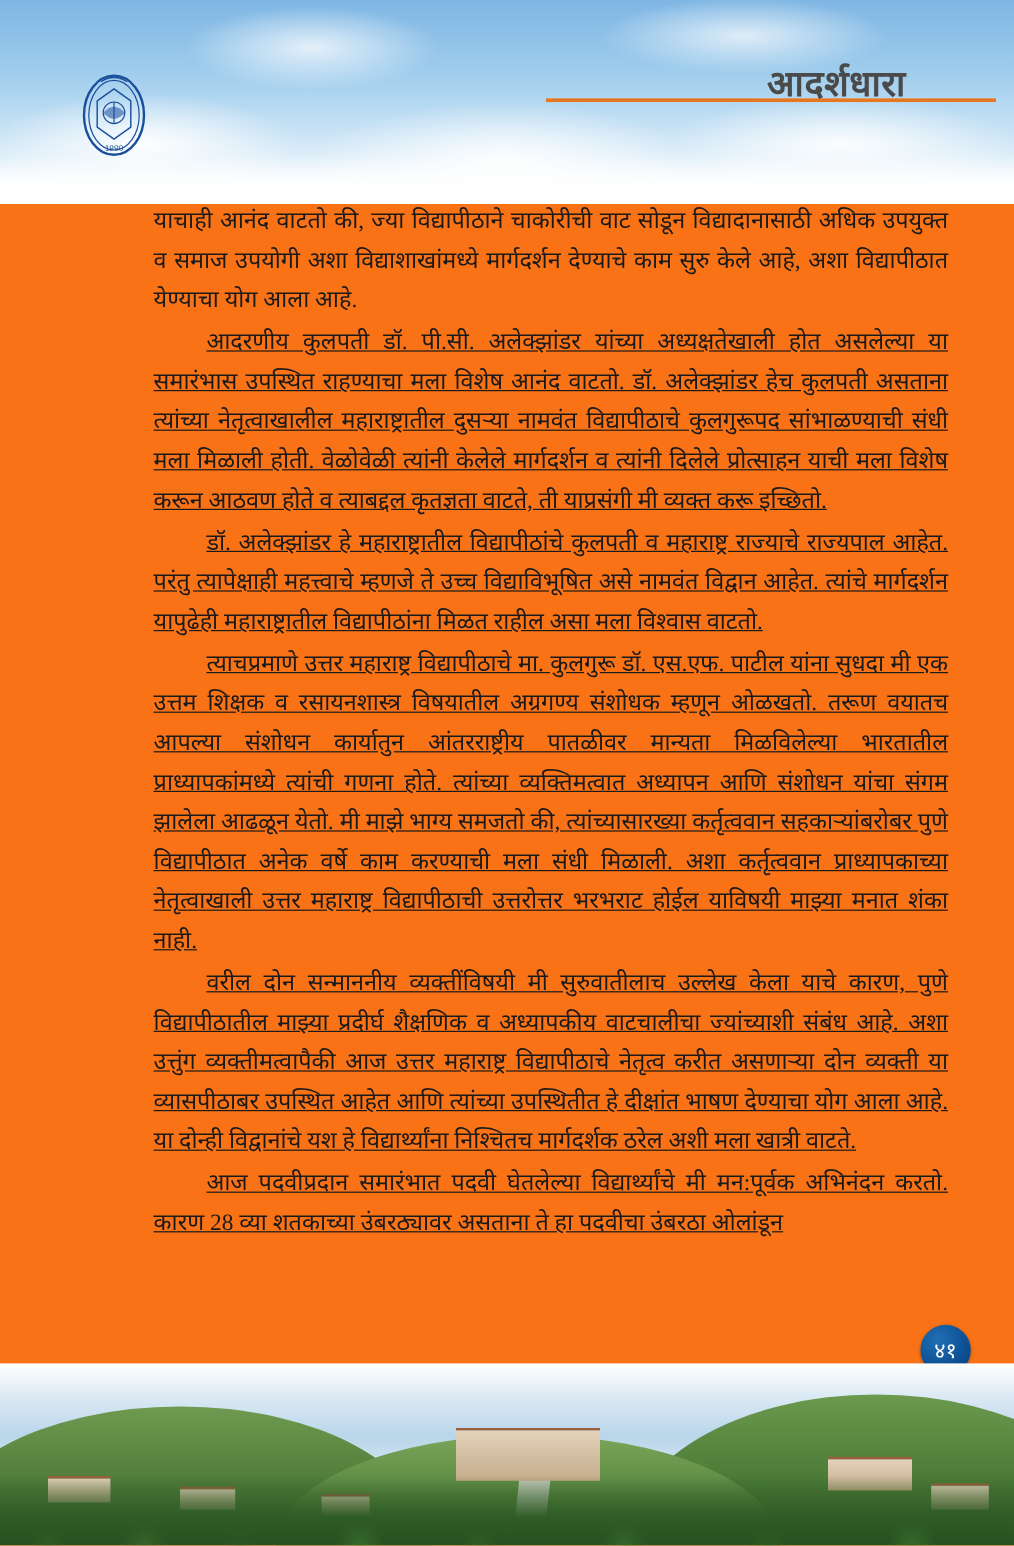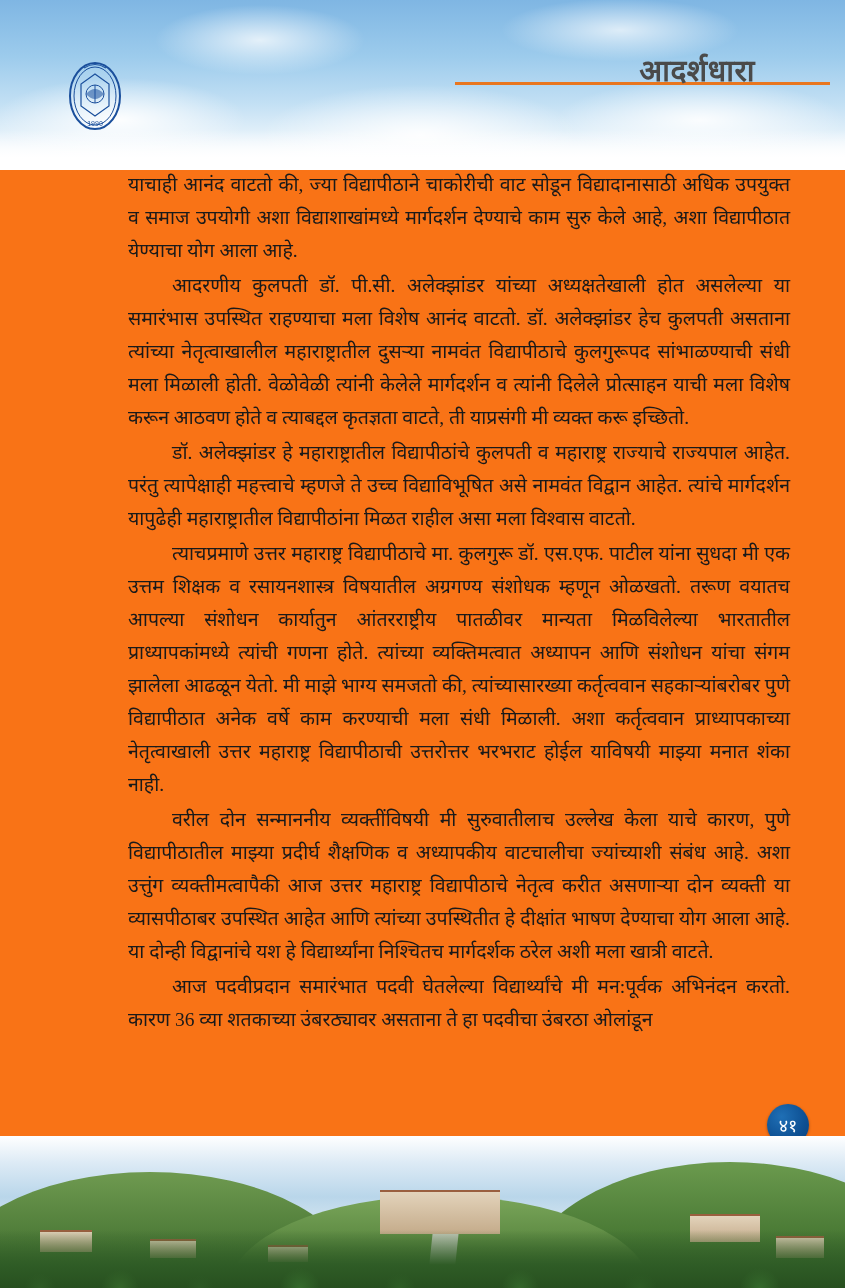--- a/index.html
+++ b/index.html
@@ -88,21 +88,21 @@
   .content p {
     margin: 0 0 0 0;
     font-family: "Liberation Serif", serif;
     font-size: 19.5px;
     line-height: 33px;
     color: #1a1a1a;
     text-align: justify;
     text-justify: inter-word;
   }
   .content p + p { margin-top: 2px; }
-  .content p.indent { text-indent: 44px; }
+  .content p.indent { text-indent: 44px; text-decoration: underline; }
 
   
   .page-number {
     position: absolute;
     right: 36px;
     bottom: 142px;
     width: 42px;
     height: 42px;
     border-radius: 50%;
     background: radial-gradient(circle at 35% 30%, #1f6fb5 0%, #0d4f92 60%, #073f79 100%);
@@ -204,21 +204,21 @@
 
   <div class="masthead-rule"></div>
   <div class="masthead-title">आदर्शधारा</div>
 
   <div class="content">
     <p>याचाही आनंद वाटतो की, ज्या विद्यापीठाने चाकोरीची वाट सोडून विद्यादानासाठी अधिक उपयुक्त व समाज उपयोगी अशा विद्याशाखांमध्ये मार्गदर्शन देण्याचे काम सुरु केले आहे, अशा विद्यापीठात येण्याचा योग आला आहे.</p>
     <p class="indent">आदरणीय कुलपती डॉ. पी.सी. अलेक्झांडर यांच्या अध्यक्षतेखाली होत असलेल्या या समारंभास उपस्थित राहण्याचा मला विशेष आनंद वाटतो. डॉ. अलेक्झांडर हेच कुलपती असताना त्यांच्या नेतृत्वाखालील महाराष्ट्रातील दुसऱ्या नामवंत विद्यापीठाचे कुलगुरूपद सांभाळण्याची संधी मला मिळाली होती. वेळोवेळी त्यांनी केलेले मार्गदर्शन व त्यांनी दिलेले प्रोत्साहन याची मला विशेष करून आठवण होते व त्याबद्दल कृतज्ञता वाटते, ती याप्रसंगी मी व्यक्त करू इच्छितो.</p>
     <p class="indent">डॉ. अलेक्झांडर हे महाराष्ट्रातील विद्यापीठांचे कुलपती व महाराष्ट्र राज्याचे राज्यपाल आहेत. परंतु त्यापेक्षाही महत्त्वाचे म्हणजे ते उच्च विद्याविभूषित असे नामवंत विद्वान आहेत. त्यांचे मार्गदर्शन यापुढेही महाराष्ट्रातील विद्यापीठांना मिळत राहील असा मला विश्वास वाटतो.</p>
     <p class="indent">त्याचप्रमाणे उत्तर महाराष्ट्र विद्यापीठाचे मा. कुलगुरू डॉ. एस.एफ. पाटील यांना सुधदा मी एक उत्तम शिक्षक व रसायनशास्त्र विषयातील अग्रगण्य संशोधक म्हणून ओळखतो. तरूण वयातच आपल्या संशोधन कार्यातुन आंतरराष्ट्रीय पातळीवर मान्यता मिळविलेल्या भारतातील प्राध्यापकांमध्ये त्यांची गणना होते. त्यांच्या व्यक्तिमत्वात अध्यापन आणि संशोधन यांचा संगम झालेला आढळून येतो. मी माझे भाग्य समजतो की, त्यांच्यासारख्या कर्तृत्ववान सहकाऱ्यांबरोबर पुणे विद्यापीठात अनेक वर्षे काम करण्याची मला संधी मिळाली. अशा कर्तृत्ववान प्राध्यापकाच्या नेतृत्वाखाली उत्तर महाराष्ट्र विद्यापीठाची उत्तरोत्तर भरभराट होईल याविषयी माझ्या मनात शंका नाही.</p>
     <p class="indent">वरील दोन सन्माननीय व्यक्तींविषयी मी सुरुवातीलाच उल्लेख केला याचे कारण, पुणे विद्यापीठातील माझ्या प्रदीर्घ शैक्षणिक व अध्यापकीय वाटचालीचा ज्यांच्याशी संबंध आहे. अशा उत्तुंग व्यक्तीमत्वापैकी आज उत्तर महाराष्ट्र विद्यापीठाचे नेतृत्व करीत असणाऱ्या दोन व्यक्ती या व्यासपीठाबर उपस्थित आहेत आणि त्यांच्या उपस्थितीत हे दीक्षांत भाषण देण्याचा योग आला आहे. या दोन्ही विद्वानांचे यश हे विद्यार्थ्यांना निश्चितच मार्गदर्शक ठरेल अशी मला खात्री वाटते.</p>
-    <p class="indent">आज पदवीप्रदान समारंभात पदवी घेतलेल्या विद्यार्थ्यांचे मी मन:पूर्वक अभिनंदन करतो. कारण 36 व्या शतकाच्या उंबरठ्यावर असताना ते हा पदवीचा उंबरठा ओलांडून</p>
+    <p class="indent">आज पदवीप्रदान समारंभात पदवी घेतलेल्या विद्यार्थ्यांचे मी मन:पूर्वक अभिनंदन करतो. कारण 28 व्या शतकाच्या उंबरठ्यावर असताना ते हा पदवीचा उंबरठा ओलांडून</p>
   </div>
 
   <div class="page-number">४१</div>
 
   <div class="campus">
     <div class="campus-sky"></div>
     <div class="hill hill-left"></div>
     <div class="hill hill-right"></div>
     <div class="hill hill-mid"></div>
     <div class="road"></div>

